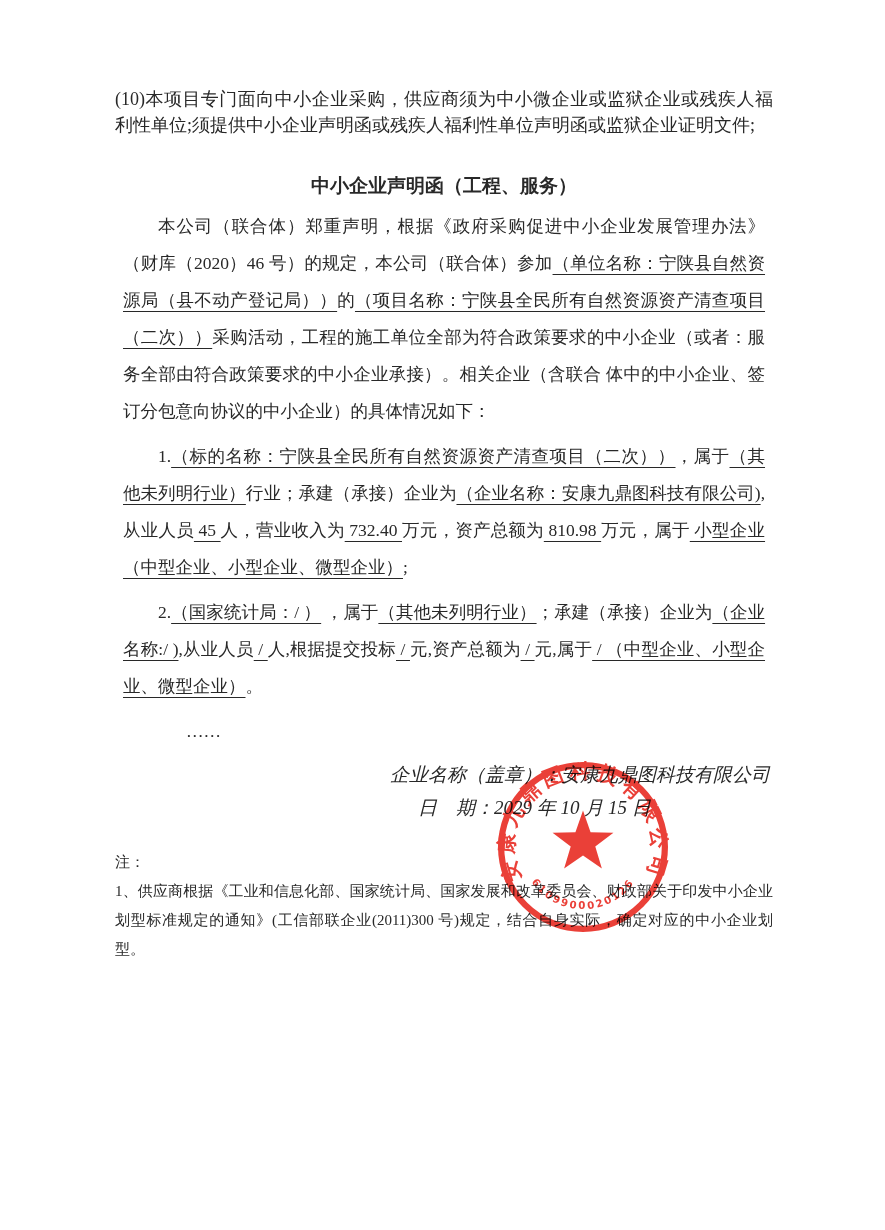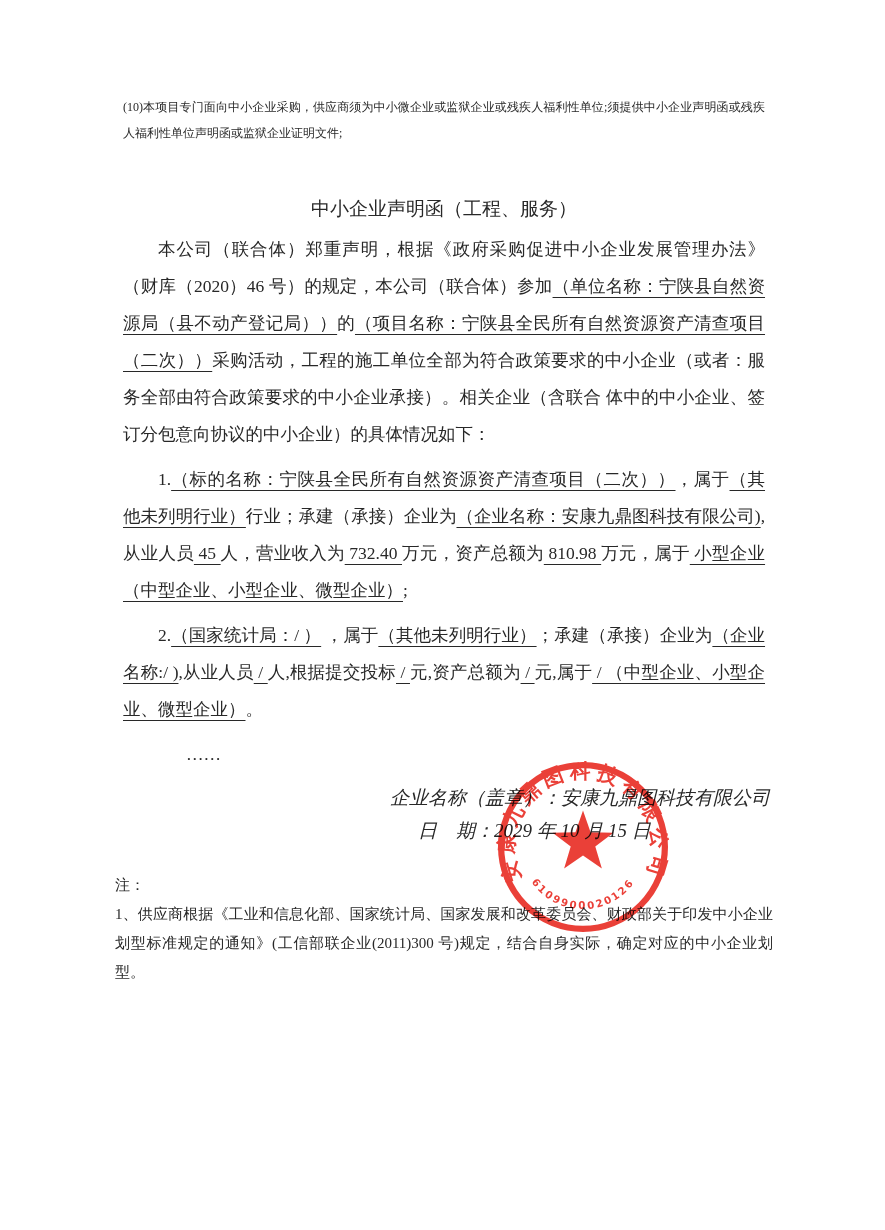--- a/index.html
+++ b/index.html
@@ -10,30 +10,30 @@
     font-family:"Liberation Serif","DejaVu Serif",serif;
     color:#282828;
     overflow:hidden;
   }
   .content{
     position:absolute;
     left:115px;top:86px;
     width:658px;
   }
   .notice{
-    font-size:12px;
+    font-size:18px;
     line-height:26px;
     text-align:justify;
-    margin:8px;
+    margin:0;
   }
   .doc-title{
-    margin:49px 0 0 0;
+    margin:34px 0 0 0;
     font-size:19px;
     line-height:28px;
-    font-weight:normal;
+    font-weight:bold;
     text-align:center;
   }
   .body-flow{margin-top:8px;}
   .body-flow p{
     margin:8px;
     font-size:17.5px;
     line-height:37px;
     text-align:justify;
     text-indent:2em;
   }

